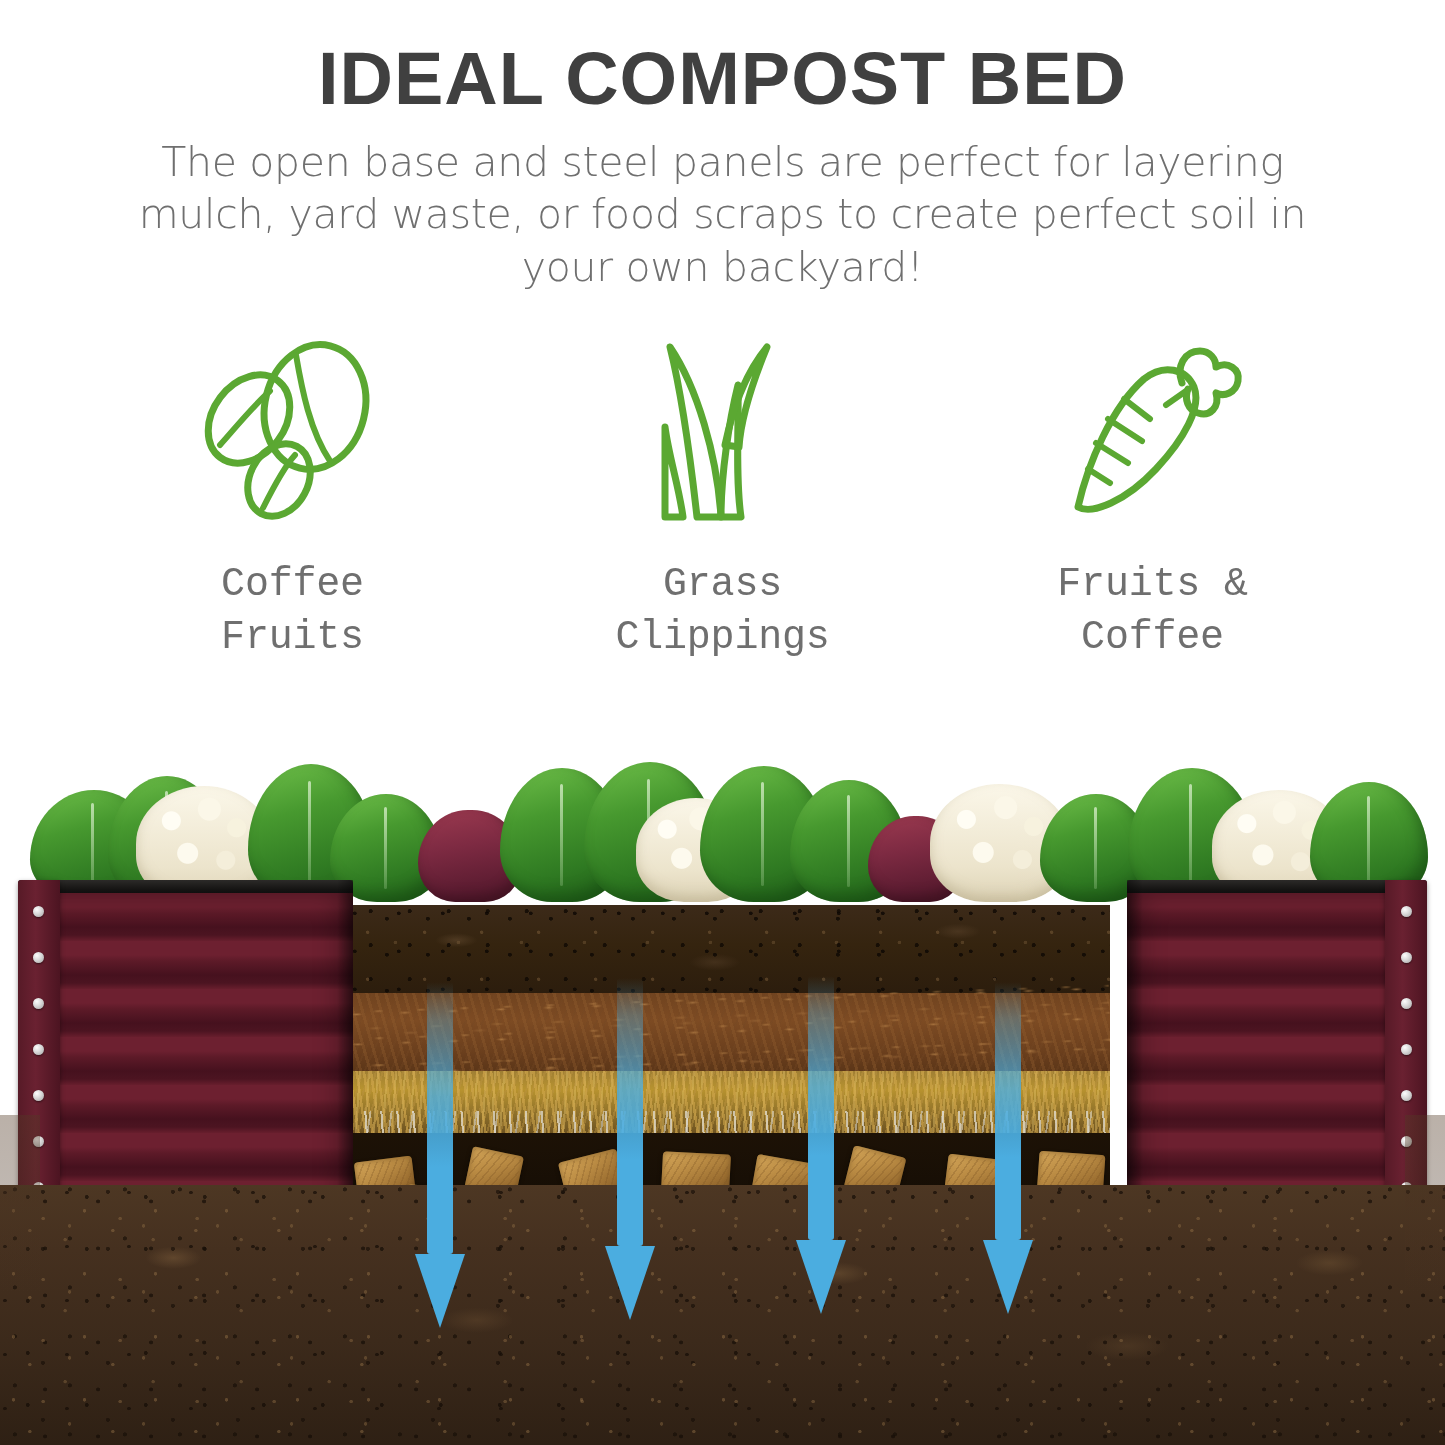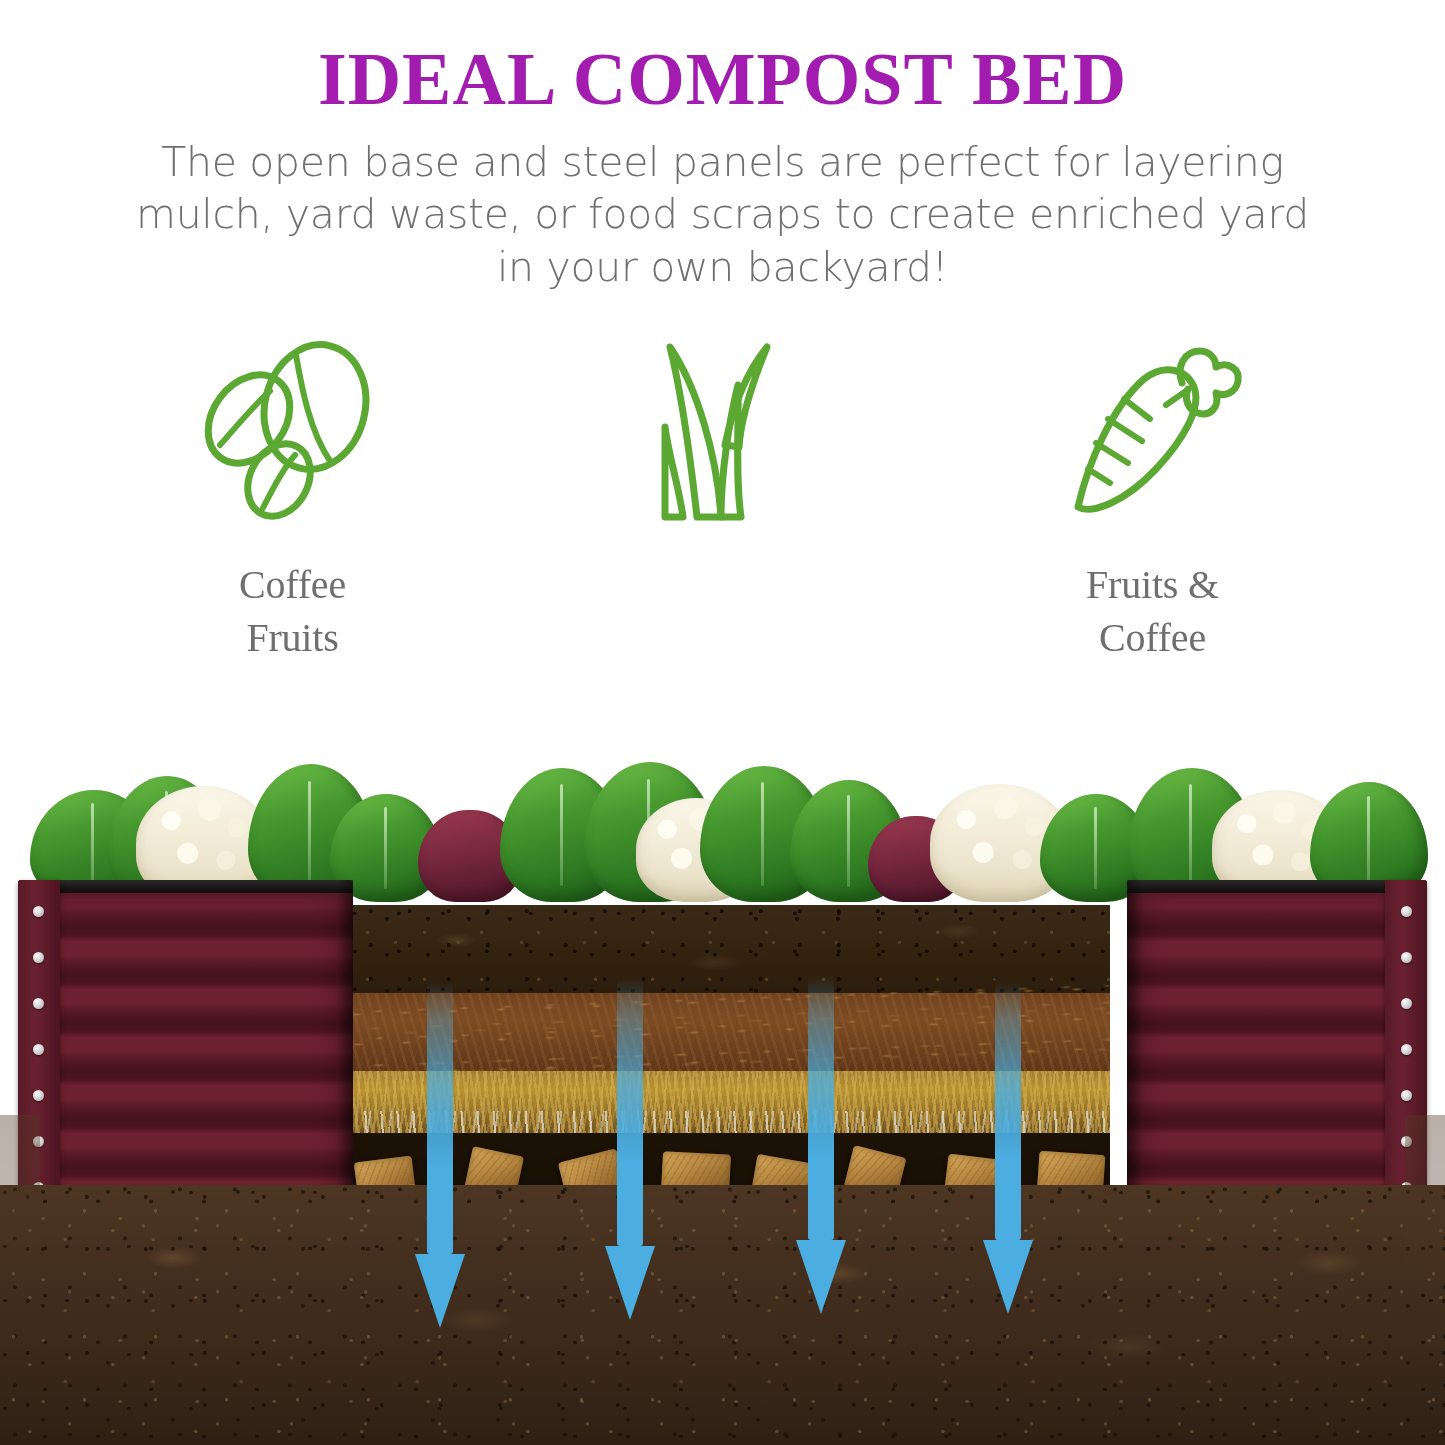--- a/index.html
+++ b/index.html
@@ -7,25 +7,25 @@
     width:1445px;height:1445px;
     background:#ffffff;
     font-family:"Liberation Sans", sans-serif;
     overflow:hidden;position:relative;
   }
   #page{position:relative;width:1445px;height:1445px;background:#fff;overflow:hidden;}
 
   
   .header{position:absolute;left:0;top:0;width:1445px;text-align:center;}
   .headline{
-    font-family:Liberation Serif, serif;
+    font-family:Liberation Sans, sans-serif;
     font-weight:bold;
     font-size:74px;
     letter-spacing:1px;
-    color:#a21caf;
+    color:#404040;
     margin:0;
     padding-top:42px;
     line-height:1.0;
   }
   .subhead{
     font-family:"DejaVu Sans", sans-serif;
     font-weight:300;
     font-size:41px;
     line-height:1.28;
     color:#6f6f6f;
@@ -36,21 +36,21 @@
   }
 
   
   .features{
     position:absolute;left:0;top:330px;width:1445px;
     display:flex;flex-direction:row;justify-content:center;align-items:flex-start;
   }
   .feature{width:430px;display:flex;flex-direction:column;align-items:center;}
   .feature-icon{height:205px;display:flex;align-items:center;justify-content:center;}
   .feature-label{
-    font-family:Liberation Serif, serif;
+    font-family:Liberation Mono, monospace;
     font-weight:300;
     font-size:40px;
     line-height:1.32;
     color:#6f6f6f;
     text-align:center;
     margin-top:24px;
     letter-spacing:-0.2px;
   }
 
   
@@ -245,21 +245,21 @@
     border-top:74px solid #4BADE0;
   }
 </style>
 </head>
 <body>
 
 <div id="page">
 
   <div class="header">
     <h1 class="headline">IDEAL COMPOST BED</h1>
-    <p class="subhead">The open base and steel panels are perfect for layering mulch, yard waste, or food scraps to create enriched yard in your own backyard!</p>
+    <p class="subhead">The open base and steel panels are perfect for layering mulch, yard waste, or food scraps to create perfect soil in your own backyard!</p>
   </div>
 
   <div class="features">
 
     <div class="feature">
       <div class="feature-icon">
         <svg width="190" height="195" viewBox="0 0 190 195" fill="none">
           <ellipse cx="117" cy="72" rx="50" ry="63" transform="rotate(14 117 72)" stroke="#5BA832" stroke-width="7"></ellipse>
           <path d="M98 20 C104 55, 112 96, 132 126" stroke="#5BA832" stroke-width="6" fill="none" stroke-linecap="round"></path>
           <ellipse cx="51" cy="84" rx="36" ry="48" transform="rotate(37 51 84)" stroke="#5BA832" stroke-width="7"></ellipse>
@@ -275,20 +275,24 @@
     </div>
 
     <div class="feature">
       <div class="feature-icon">
         <svg width="175" height="195" viewBox="0 0 175 195" fill="none">
           <path d="M30 182 L30 92 C34 122, 44 152, 48 182 Z" stroke="#5BA832" stroke-width="7" stroke-linejoin="round" fill="none"></path>
           <path d="M62 182 C56 128, 48 64, 35 12 C62 52, 82 120, 86 182 Z" stroke="#5BA832" stroke-width="7" stroke-linejoin="round" fill="none"></path>
           <path d="M86 182 C86 140, 94 86, 103 50 C104 86, 100 142, 106 182 Z" stroke="#5BA832" stroke-width="7" stroke-linejoin="round" fill="none"></path>
           <path d="M90 110 C98 72, 112 36, 132 12 C118 46, 106 82, 104 112 Z" stroke="#5BA832" stroke-width="7" stroke-linejoin="round" fill="none"></path>
         </svg>
+      </div>
+      <div class="feature-label">
+        <span>Grass</span><br>
+        <span>Clippings</span>
       </div>
     </div>
 
     <div class="feature">
       <div class="feature-icon">
         <svg width="190" height="195" viewBox="0 0 190 195" fill="none">
           <path d="M20 172 C30 128, 54 72, 86 44 C106 28, 128 34, 136 52 C144 72, 126 104, 98 134 C68 166, 34 180, 20 172 Z" stroke="#5BA832" stroke-width="7" stroke-linejoin="round" fill="none"></path>
           <path d="M50 84 L84 106" stroke="#5BA832" stroke-width="6" stroke-linecap="round"></path>
           <path d="M38 108 L70 128" stroke="#5BA832" stroke-width="6" stroke-linecap="round"></path>
           <path d="M30 134 L52 148" stroke="#5BA832" stroke-width="6" stroke-linecap="round"></path>

